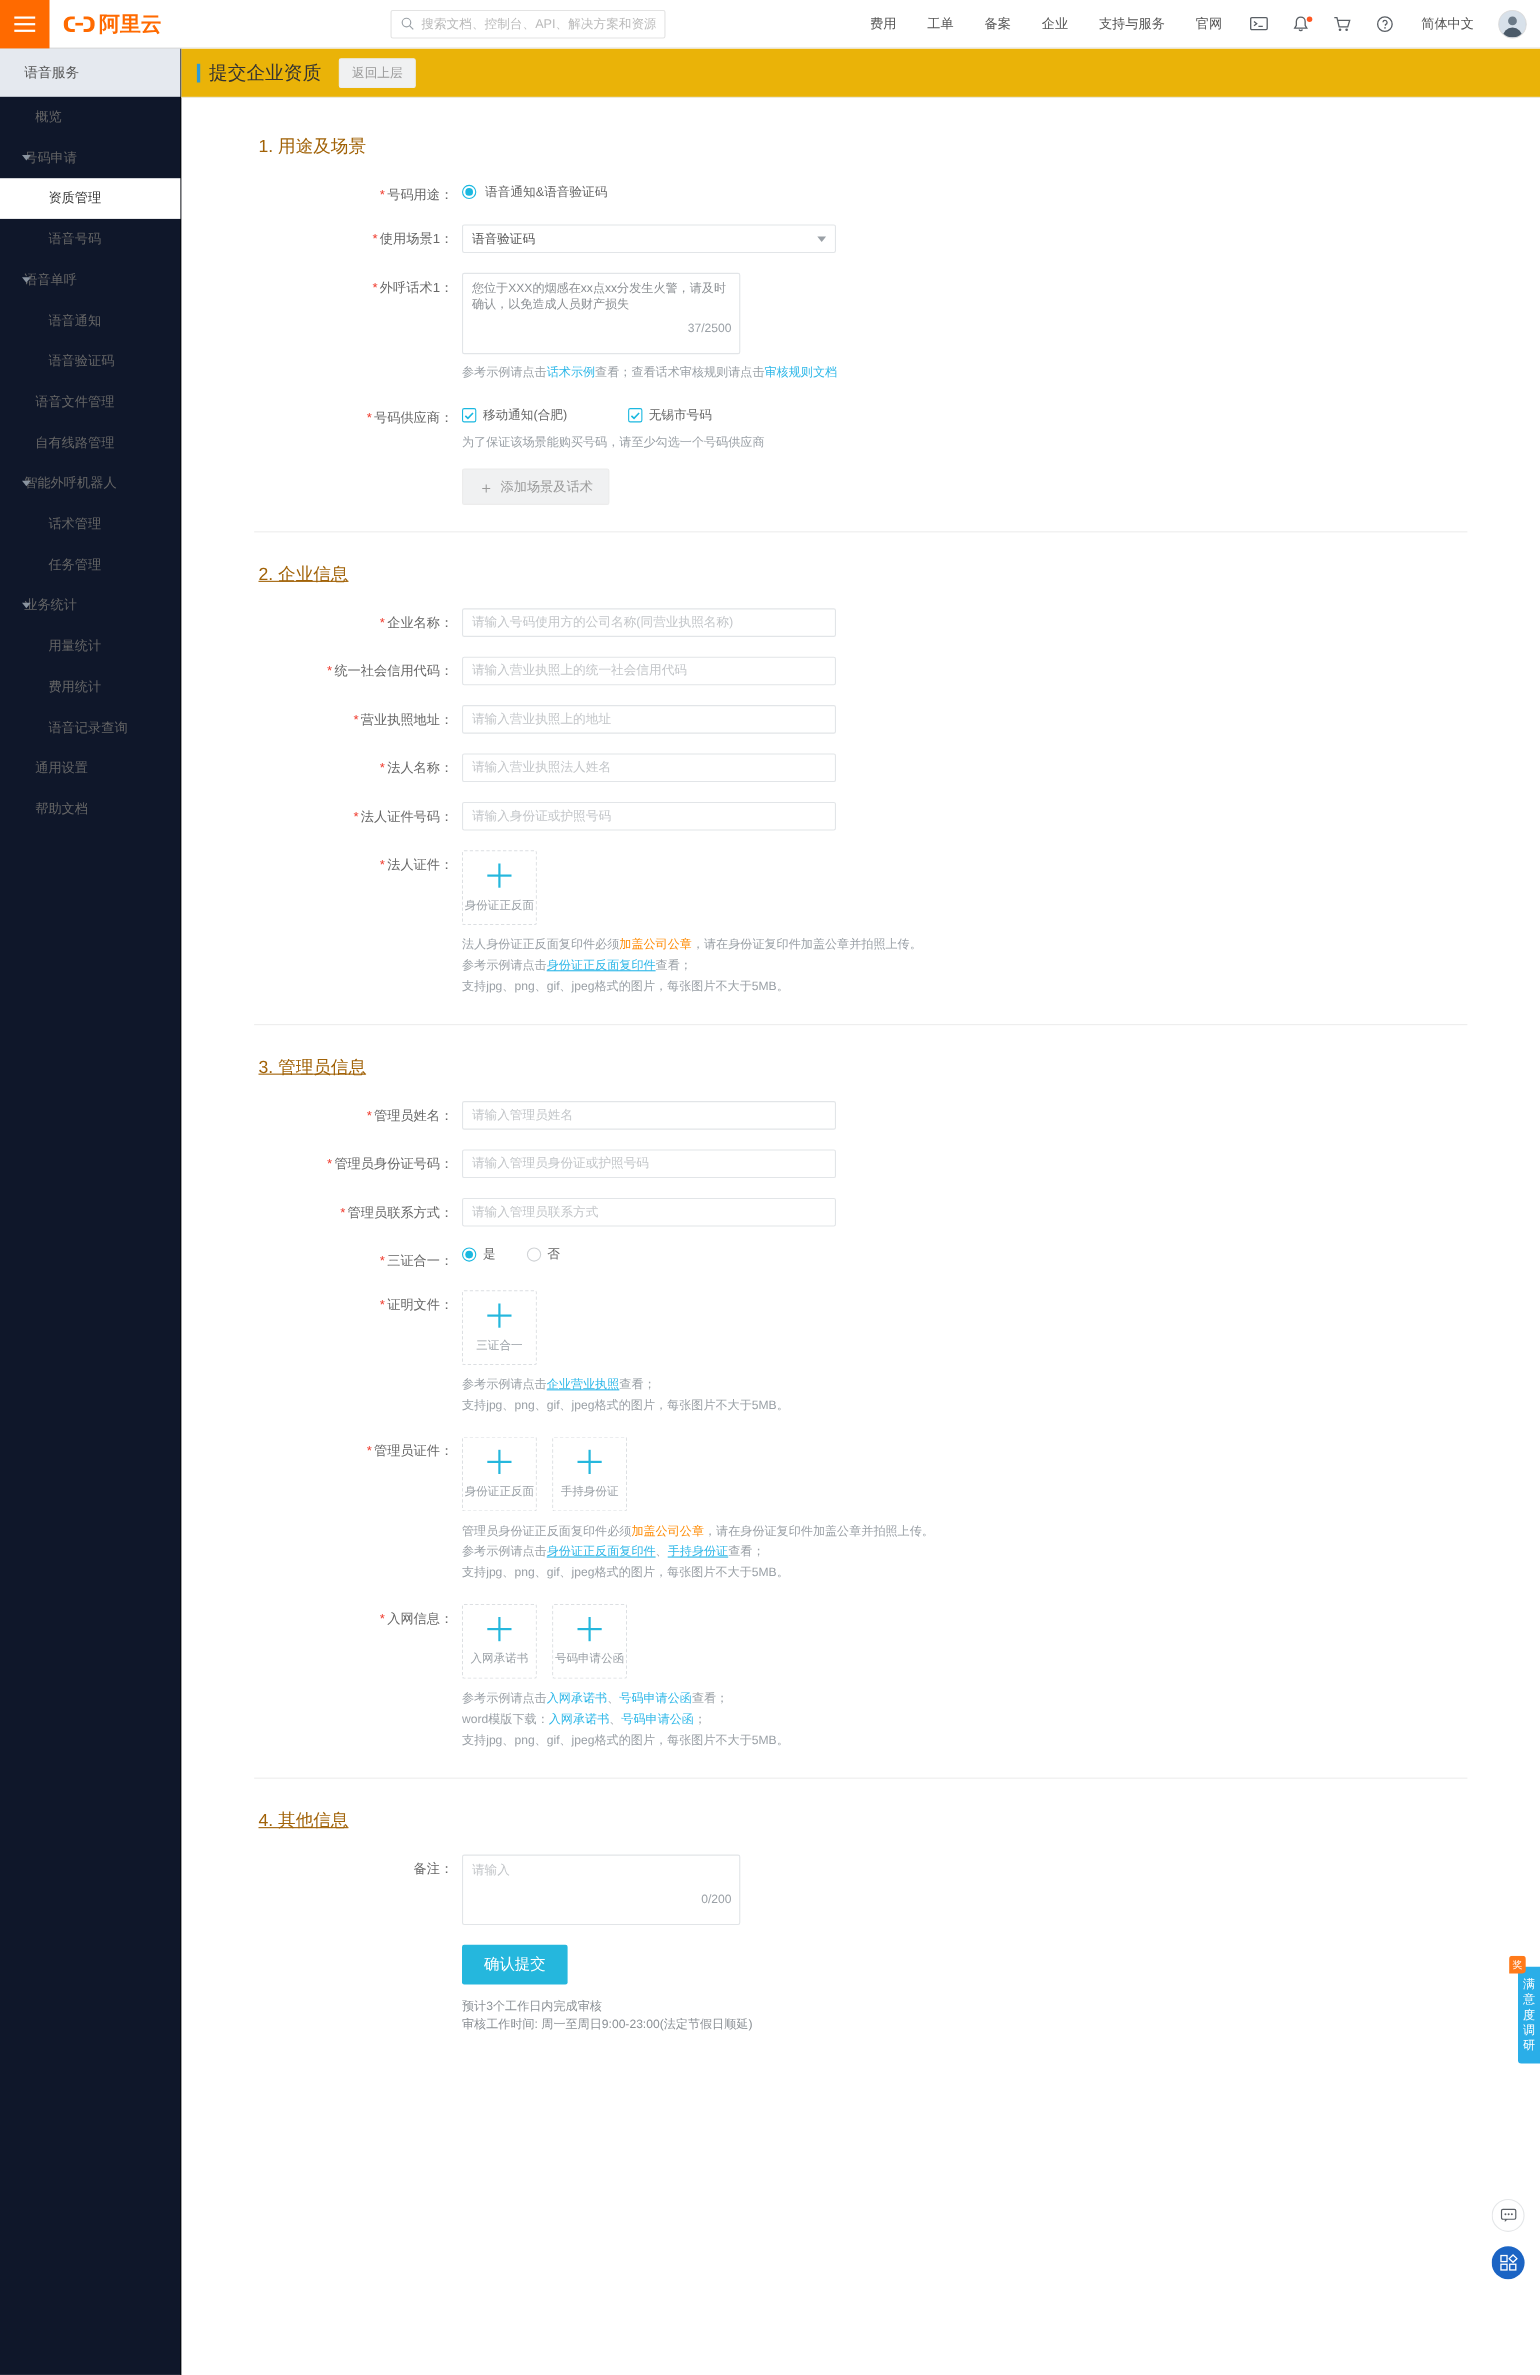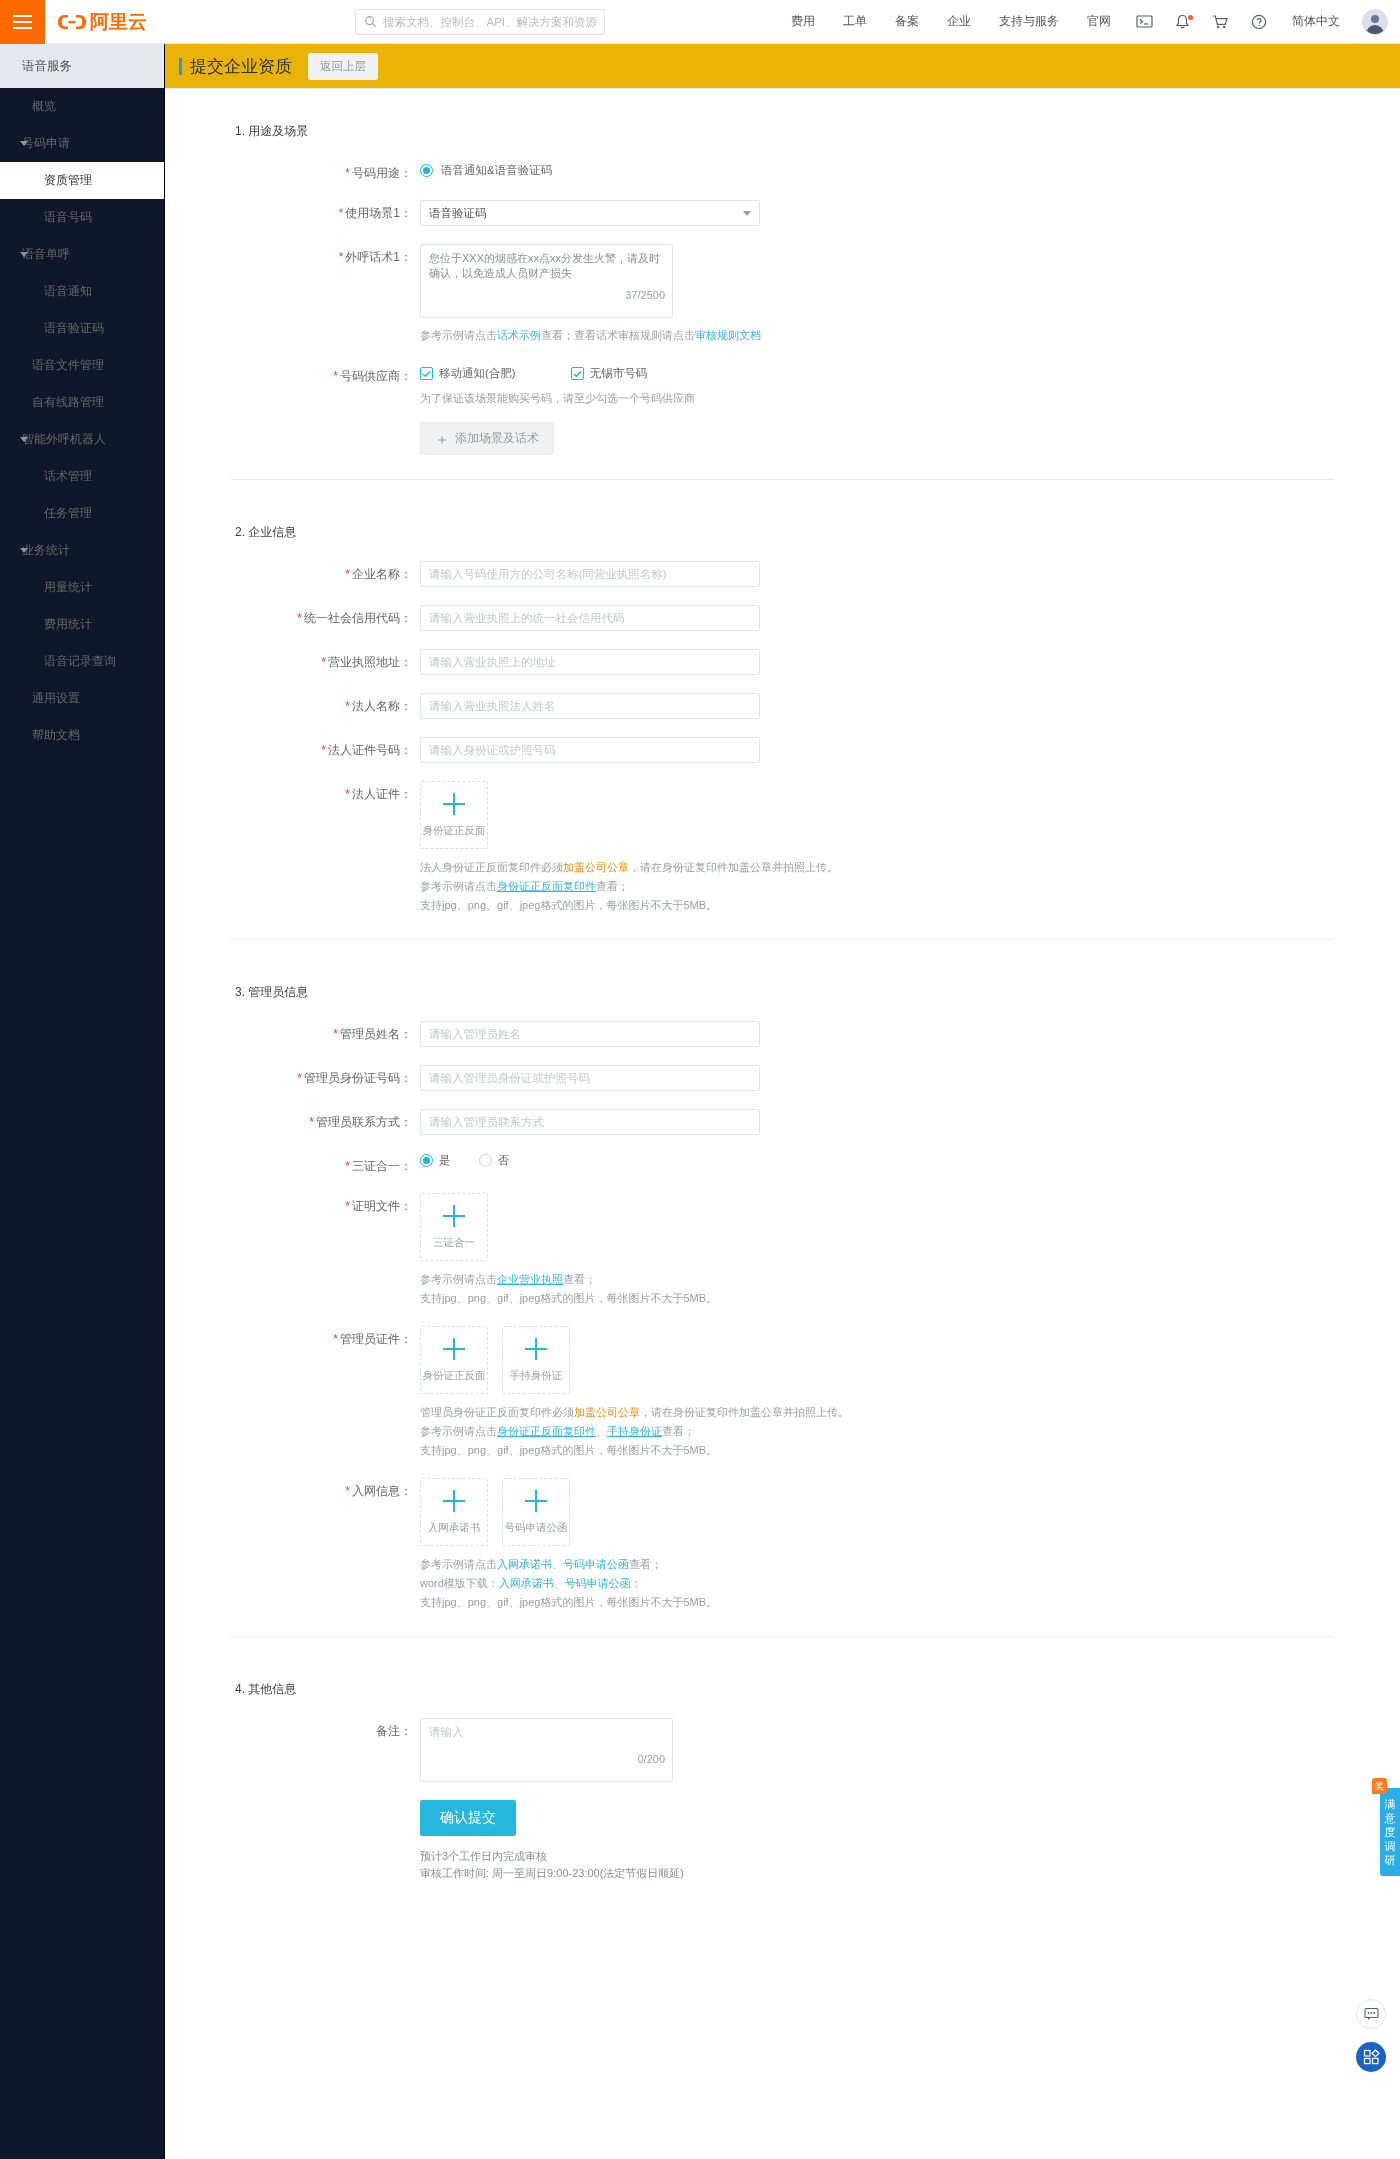--- a/index.html
+++ b/index.html
@@ -51,22 +51,22 @@
   .pagehead { height: 45px; background: #eab308; border-bottom: 1px solid #ebeef0;
               display: flex; align-items: center; padding-left: 14px; }
   .pagehead .bar { width: 3px; height: 17px; background: #2b9bd8; margin-right: 8px; }
   .pagetitle { font-size: 17px; color: #333; font-weight: 400; }
   .backbtn { margin-left: 16px; font-size: 11.5px; color: #999; background: #f0f1f2;
              border: 1px solid #eceef0; border-radius: 2px; padding: 5px 11px; cursor: pointer; }
 
   .form { padding: 34px 0 0 0; }
   .sec { padding: 0 0 0 0; }
   .sec-divider { height: 1px; background: #ededed; margin: 24px 66px 0 66px; }
-  .sec-title { font-size: 12px; color: #404040; margin: 0 0 20px 70px; font-weight: 400; }
-  .sec-title.sp { margin-top: 44px; }
+  .sec-title { font-size: 16px; color: #a16207; margin: 0 0 20px 70px; font-weight: 400; }
+  .sec-title.sp { margin-top: 28px; text-decoration: underline; }
 
   .row { display: flex; margin-bottom: 18px; }
   .lbl { width: 255px; flex: none; text-align: right; font-size: 12px; color: #666;
          padding-top: 5px; padding-right: 8px; }
   .req { color: #f04134; margin-right: 2px; }
   .fld { flex: 1; min-width: 0; }
 
   input.tin, .selbox { width: 340px; height: 26px; border: 1px solid #e2e5e8; border-radius: 2px;
            font-size: 11.5px; color: #555; padding: 0 8px; outline: none; background: #fff;
            font-family: "Liberation Sans", sans-serif; }

